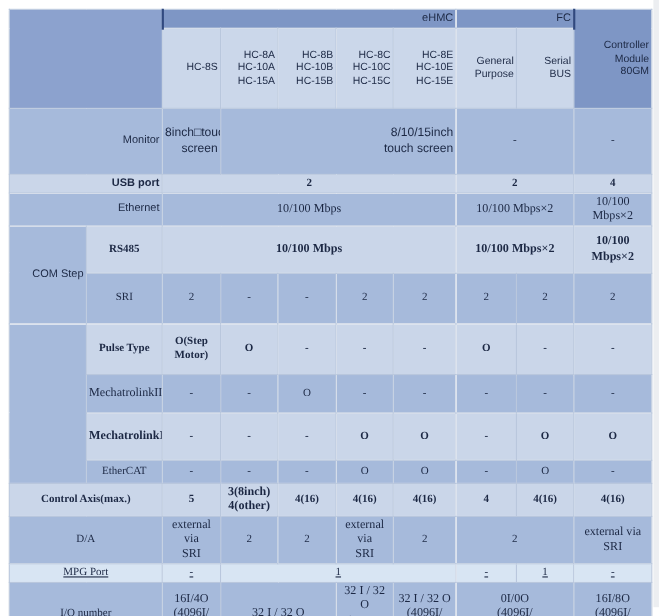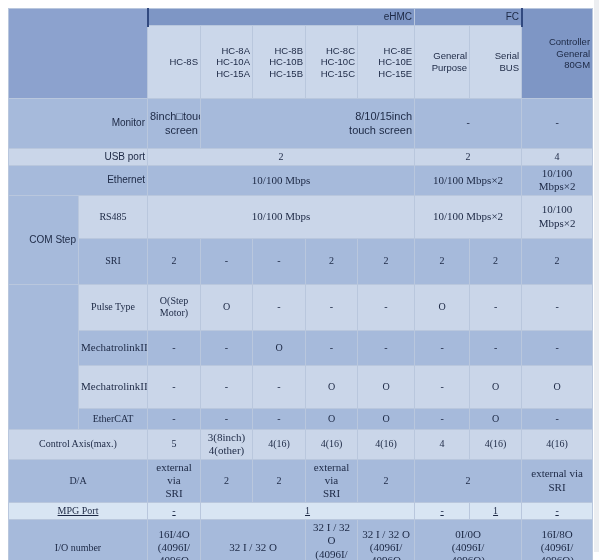--- a/index.html
+++ b/index.html
@@ -8,21 +8,21 @@
   .edge-band{position:absolute;top:0;right:1px;width:5px;height:552px;background:var(--edge);}
   table.spec{border-collapse:collapse;table-layout:fixed;width:584px;margin:8px 0 0 8px;
              color:var(--text);box-shadow:0 2px 0 rgba(120,130,150,.18);}
   td{border:1px solid var(--border);text-align:center;vertical-align:middle;
      white-space:pre-line;font-family:"Liberation Serif","DejaVu Serif",serif;
      font-size:10px;line-height:1.22;padding:1px 2px;overflow:hidden;}
   .sans{font-family:"Liberation Sans","DejaVu Sans",sans-serif;text-align:right;}
   .bar{background:var(--bar);}
   .hdr{background:var(--hdr);}
   .med{background:var(--med);}
-  .lt{background:var(--lt);}
+  .lt{background:var(--lt);font-weight:bold;}
   .pale{background:var(--pale);text-decoration:underline;}
   .corner{background:var(--corner);}
   .s95{font-size:9.5px;}
   .s9{font-size:11px;}
   .s85{font-size:10px;}
   .accent{position:absolute;width:2px;height:19px;top:8px;background:var(--accent);}
   .accent.a1{left:147px;}
   .accent.a2{left:521px;}
 </style>
 </head>
@@ -42,21 +42,21 @@
         <col style="width:52px">
         <col style="width:71px">
     </colgroup>
     <tbody>
 
       <tr style="height:17px">
         <td class="corner" colspan="2" rowspan="2"></td>
         <td class="bar sans" colspan="5">eHMC</td>
         <td class="bar sans" colspan="2">FC</td>
         <td class="bar sans s95" rowspan="2">Controller
-General
+Module
 80GM</td>
       </tr>
 
       <tr style="height:73px">
         <td class="hdr sans s95">HC-8S</td>
         <td class="hdr sans s95">HC-8A
 HC-10A
 HC-15A</td>
         <td class="hdr sans s95">HC-8B
 HC-10B
@@ -66,21 +66,21 @@
 HC-15C</td>
         <td class="hdr sans s95">HC-8E
 HC-10E
 HC-15E</td>
         <td class="hdr sans s95">General
 Purpose</td>
         <td class="hdr sans s95">Serial
 BUS</td>
       </tr>
 
-      <tr style="height:50px">
+      <tr style="height:60px">
         <td class="med sans" colspan="2">Monitor</td>
         <td class="med sans s9">8inch□touch
 screen</td>
         <td class="med sans s9" colspan="4">8/10/15inch
 touch screen</td>
         <td class="med" colspan="2">-</td>
         <td class="med">-</td>
       </tr>
 
       <tr style="height:17px">

